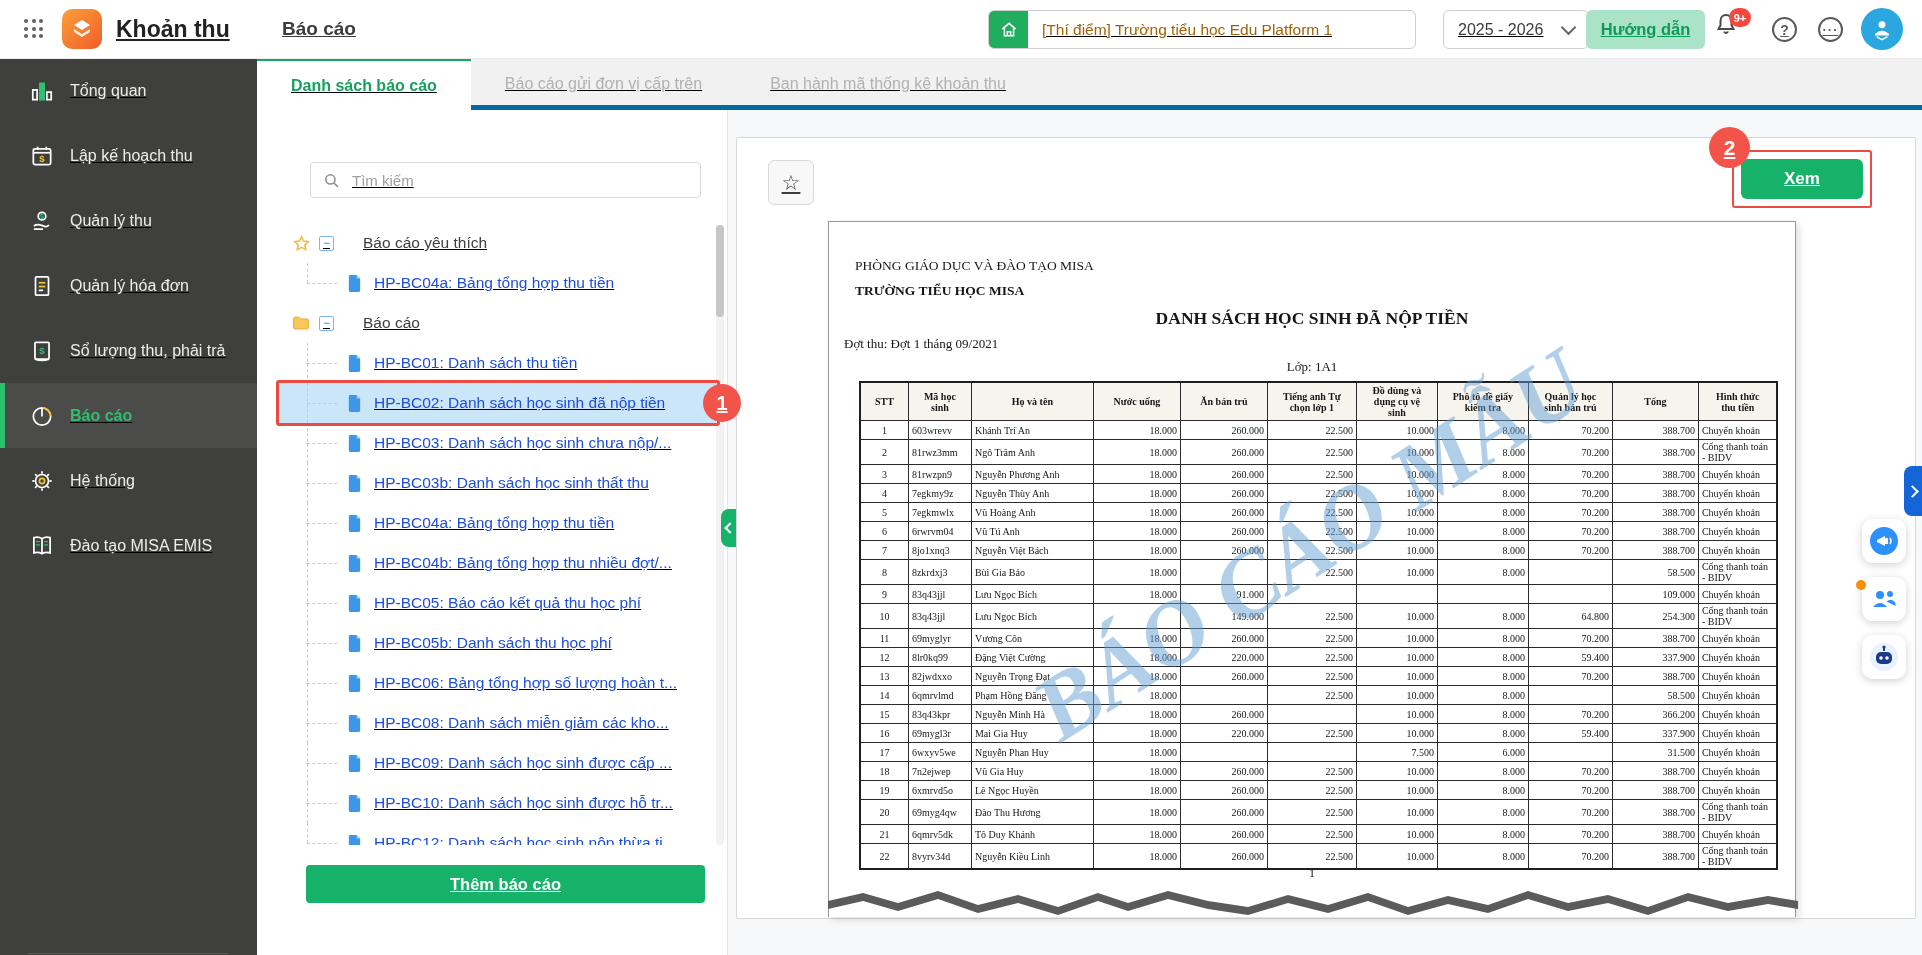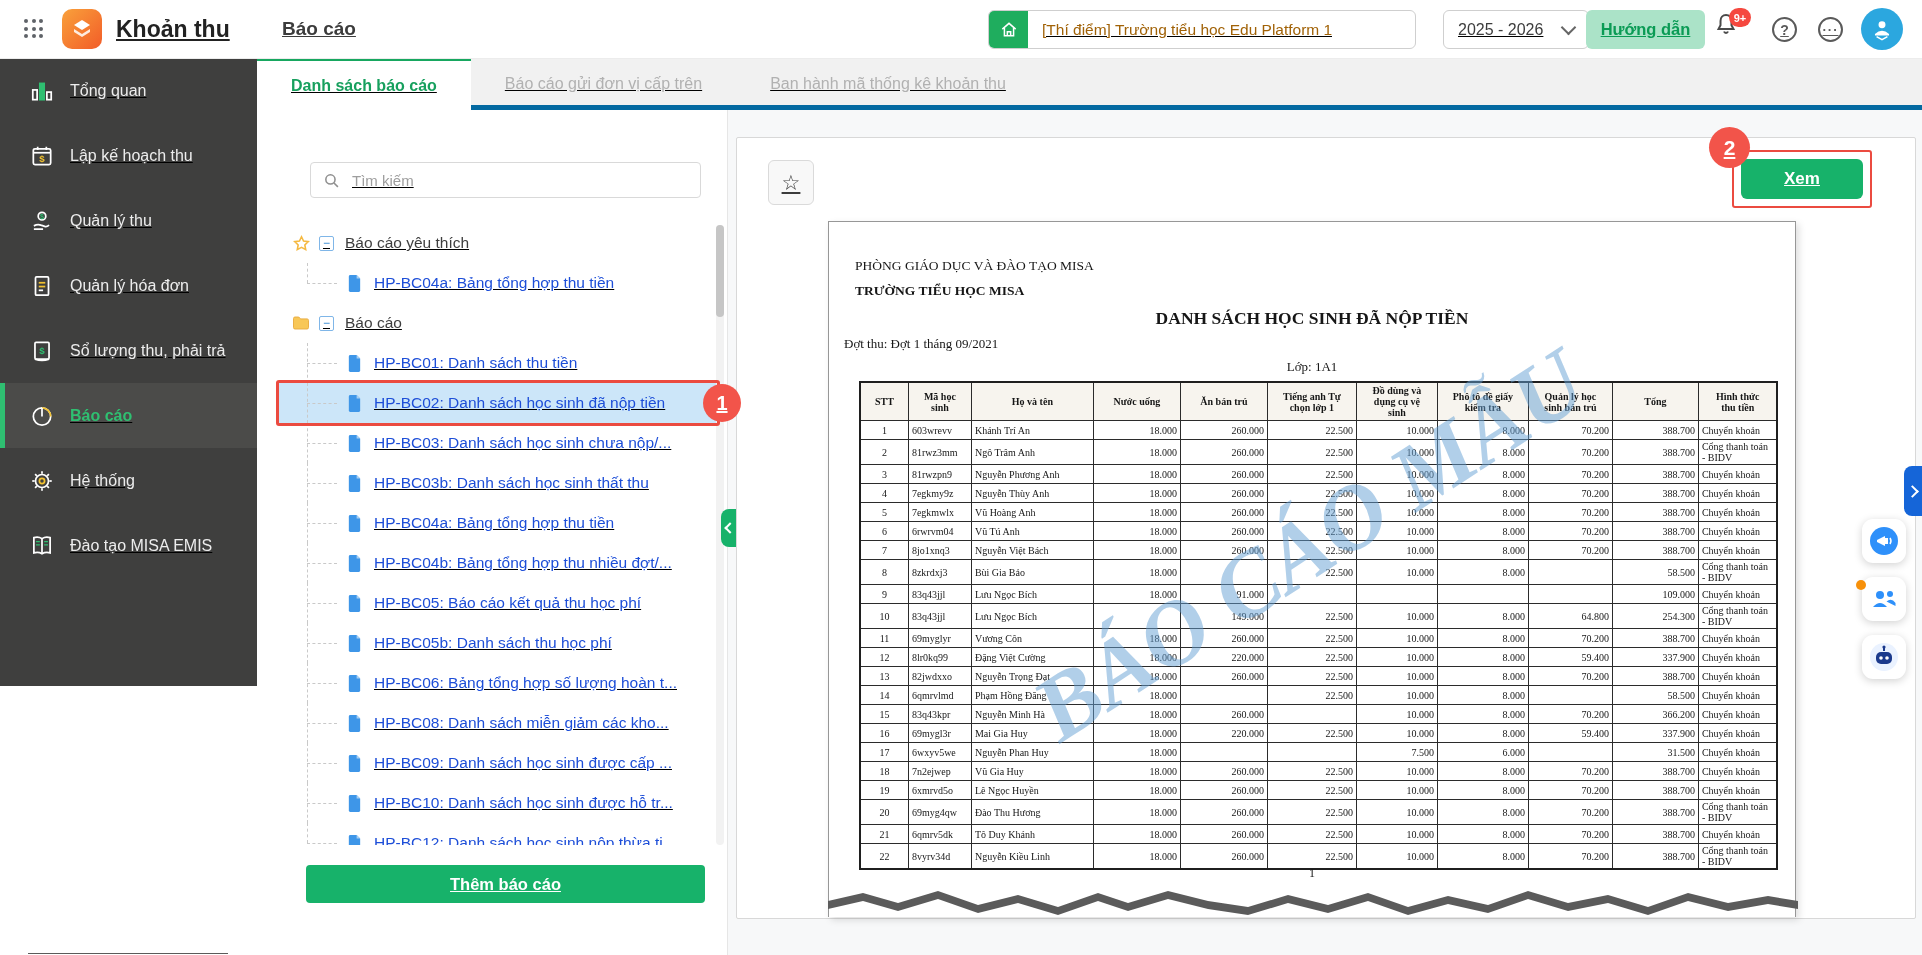--- a/index.html
+++ b/index.html
@@ -26,21 +26,21 @@
              font-size:16.5px;font-weight:600;display:flex;align-items:center;justify-content:center;cursor:pointer;}
   #bell-wrap{left:1712px;top:11px;width:36px;height:36px;cursor:pointer;}
   #bell-badge{position:absolute;left:17px;top:-3px;min-width:14px;height:19px;padding:0 4px;border-radius:10px;background:#F5483F;
               color:#fff;font-size:11px;font-weight:700;display:flex;align-items:center;justify-content:center;}
   .ring-icon{border:2px solid #5A5A5A;border-radius:50%;color:#5A5A5A;display:flex;align-items:center;justify-content:center;cursor:pointer;box-sizing:border-box;}
   #help-icon{left:1772px;top:17px;width:25px;height:25px;font-size:14px;font-weight:700;}
   #more-icon{left:1818px;top:17px;width:25px;height:25px;font-size:13px;font-weight:700;letter-spacing:1px;}
   #avatar{left:1861px;top:8px;width:42px;height:42px;border-radius:50%;background:#2BA7DF;display:flex;align-items:center;justify-content:center;cursor:pointer;}
 
   
-  #sidebar{left:0;top:58px;width:257px;height:628px;background:#3F3F3E;z-index:10;}
+  #sidebar{left:0;top:58px;width:257px;height:897px;background:#3F3F3E;z-index:10;}
   .sb-item{position:relative;height:65px;display:flex;align-items:center;padding-left:28px;cursor:pointer;box-sizing:border-box;}
   .sb-item .sb-icn{width:27px;height:27px;flex:0 0 auto;margin-right:15px;display:flex;align-items:center;justify-content:center;}
   .sb-item .sb-lbl{font-size:16px;color:#EDEDED;white-space:nowrap;}
   .sb-item.active{background:#4B4B49;border-left:5px solid #2FBF71;padding-left:23px;}
   .sb-item.active .sb-lbl{color:#2FBF71;font-weight:600;}
   #sb-divider{left:28px;top:895px;width:200px;height:0;border-top:1px solid #5B5B5A;}
 
   
   #tabstrip{left:257px;top:58px;width:1665px;height:52px;background:#F1F1F1;border-bottom:5px solid #0369a1;display:flex;box-sizing:border-box;}
   .tab{height:52px;display:flex;align-items:center;justify-content:center;font-size:16px;color:#B1B1B1;cursor:pointer;box-sizing:border-box;padding:0 34px;}
@@ -51,21 +51,21 @@
   #search-box{left:310px;top:162px;width:391px;height:36px;border:1px solid #D9D9D9;border-radius:4px;background:#fff;
               display:flex;align-items:center;box-sizing:border-box;}
   #search-input{border:none;outline:none;flex:1;font-size:15px;color:#444;margin-left:10px;font-family:inherit;background:transparent;}
   #search-input::placeholder{color:#9E9E9E;}
   #tree{left:279px;top:223px;width:438px;height:622px;overflow:hidden;}
   .tree-row{position:relative;height:40px;display:flex;align-items:center;}
   .tree-row.selected{background:#CCE6F9;}
   .grp-icn{margin-left:12px;width:20px;display:flex;justify-content:center;}
   .minus-box{margin-left:8px;width:15px;height:15px;border:1.5px solid #7FB6E8;border-radius:2px;color:#2E86D1;font-size:12px;
              line-height:13px;text-align:center;box-sizing:border-box;cursor:pointer;background:#fff;}
-  .grp-lbl{margin-left:11px;font-size:15.5px;color:#3E3E3E;}
+  .grp-lbl{margin-left:29px;font-size:15.5px;color:#3E3E3E;}
   .child .file-icn{margin-left:68px;display:flex;}
   .child .item-lbl{margin-left:12px;font-size:15.5px;color:#1d4ed8;white-space:nowrap;}
   .child::before{content:'';position:absolute;left:28px;top:0;height:100%;border-left:1px dashed #C9C9C9;}
   .child.last::before{height:50%;}
   .child::after{content:'';position:absolute;left:28px;top:50%;width:30px;border-top:1px dashed #C9C9C9;}
   #list-scrollbar{left:716px;top:225px;width:8px;height:620px;background:#F2F2F2;border-radius:4px;}
   #list-scroll-thumb{position:absolute;left:0;top:0;width:8px;height:92px;background:#C6C6C6;border-radius:4px;cursor:pointer;}
   #add-report-btn{left:306px;top:865px;width:399px;height:38px;border-radius:4px;background:#17B26A;color:#fff;font-size:16.5px;
                   font-weight:700;display:flex;align-items:center;justify-content:center;cursor:pointer;}
   #panel-handle{left:721px;top:509px;width:15px;height:38px;background:#17B26A;border-radius:8px 0 0 8px;display:flex;

